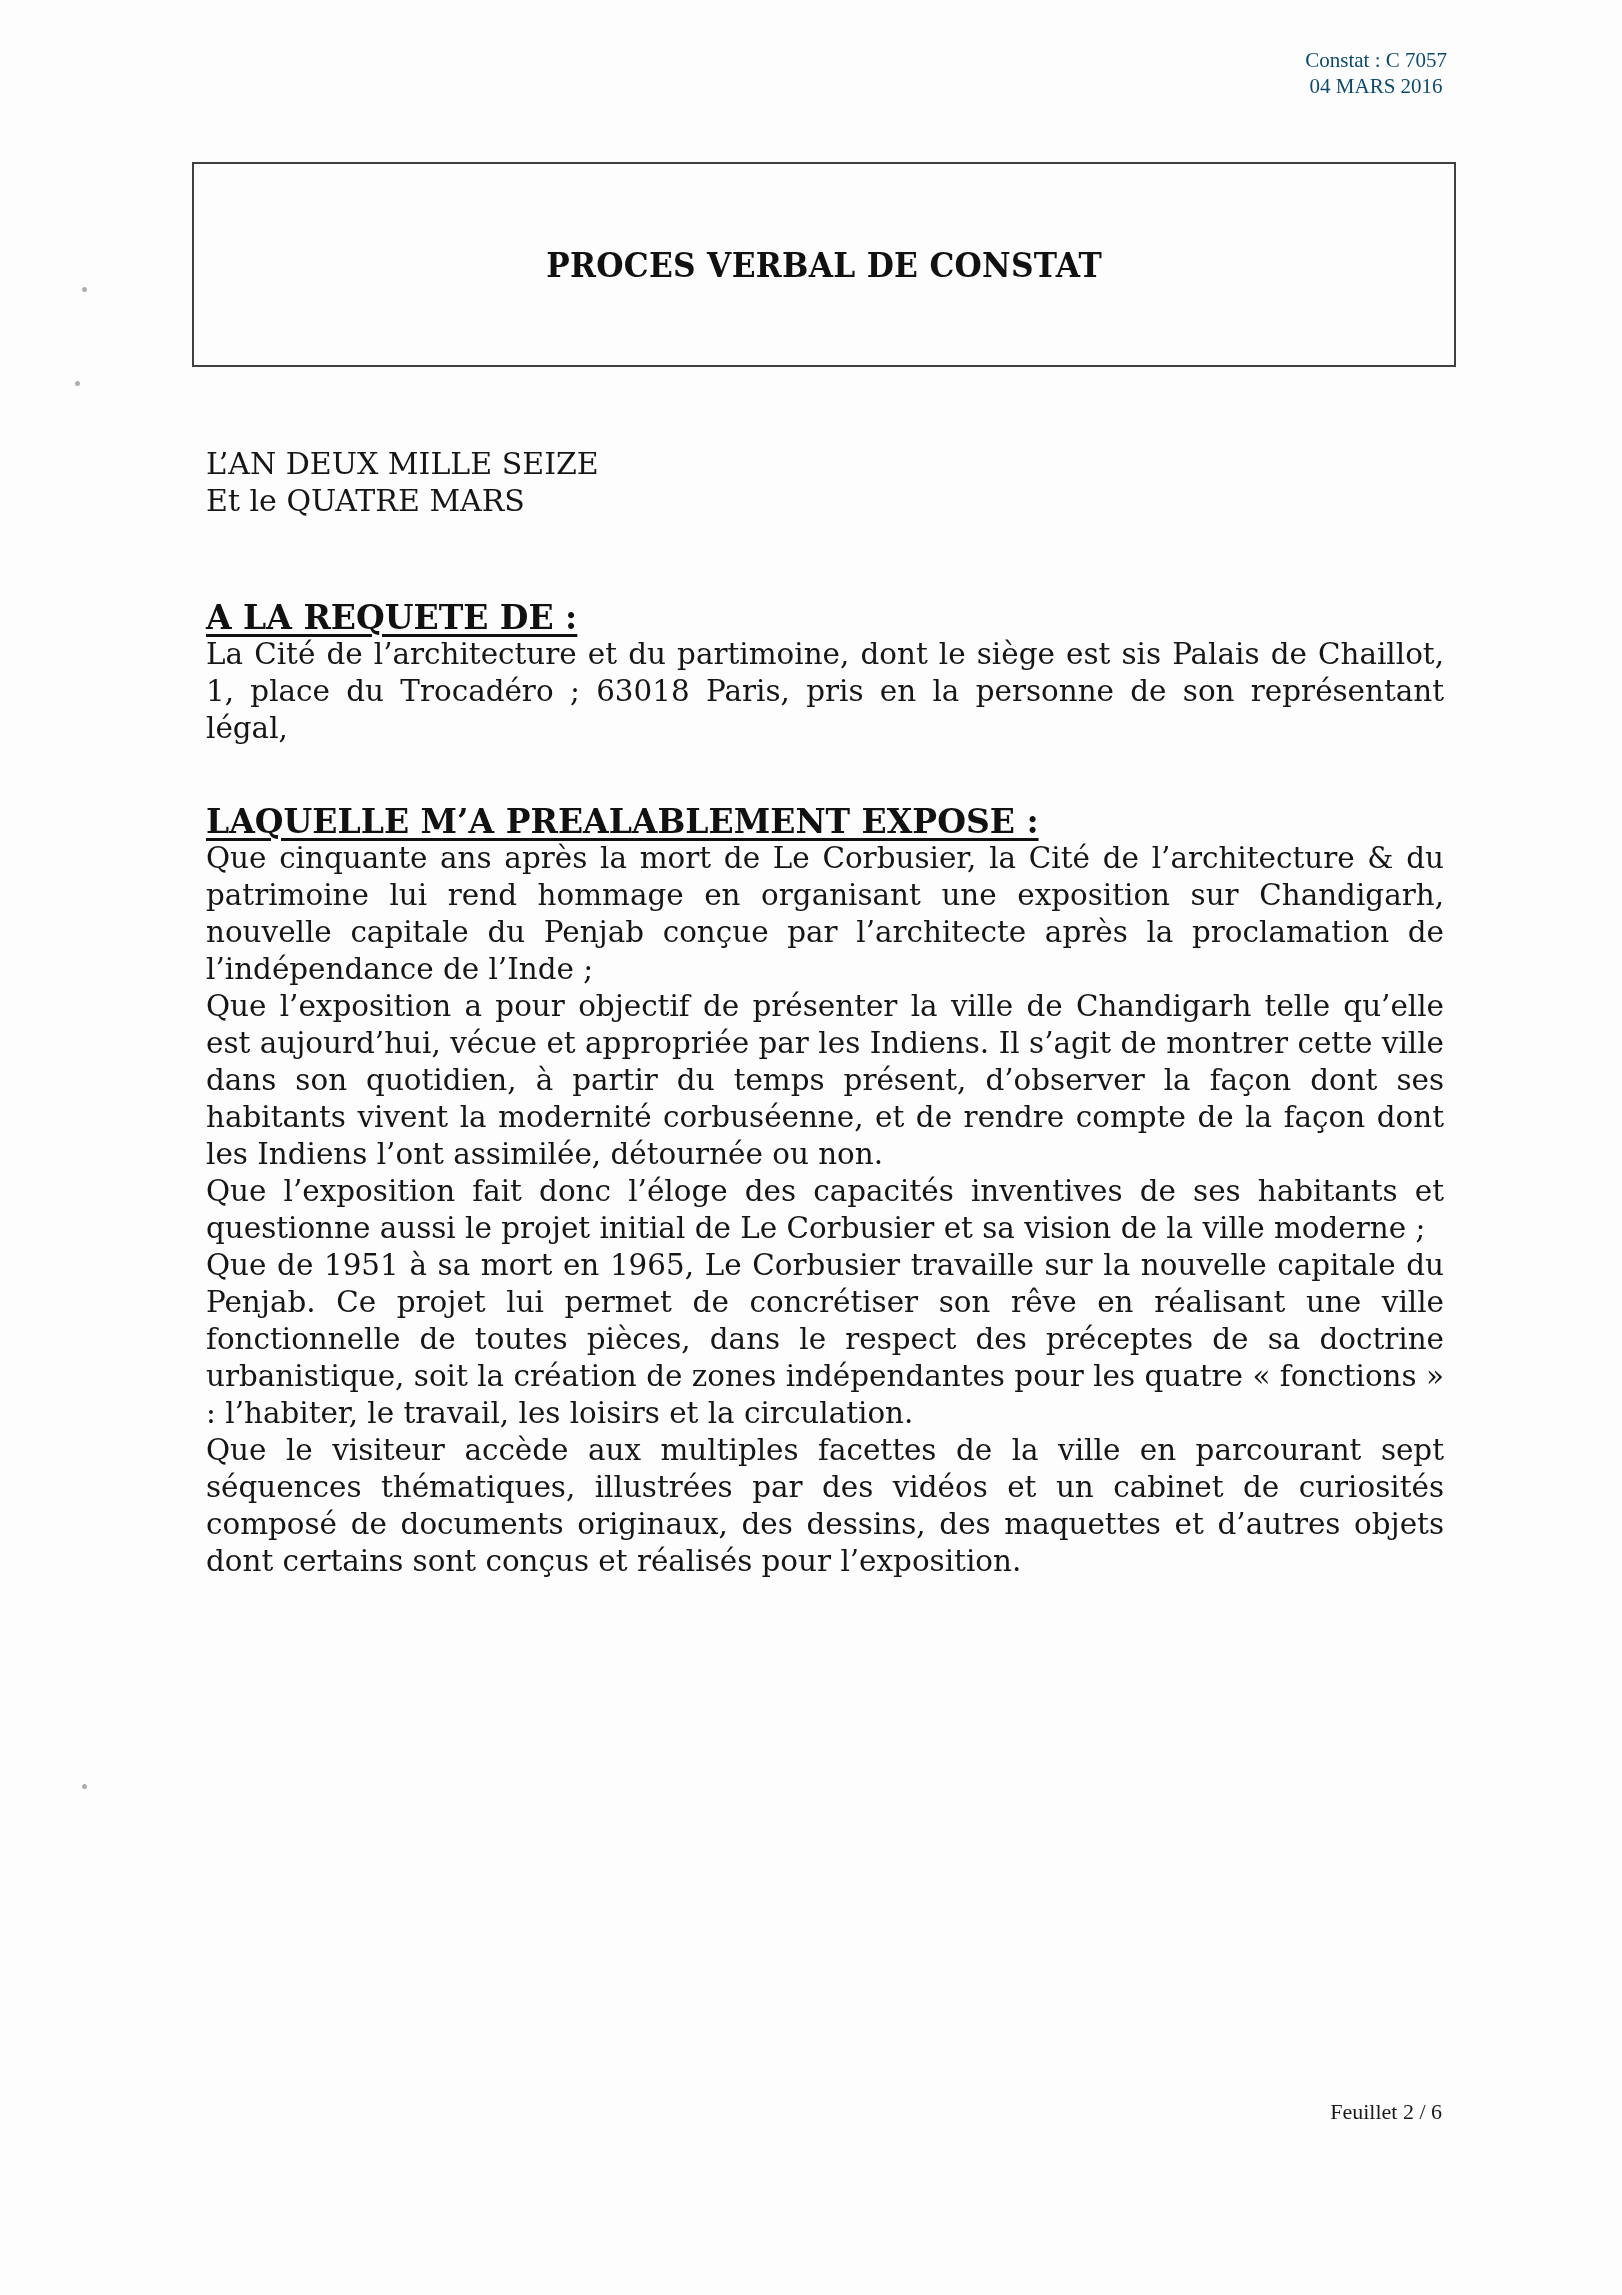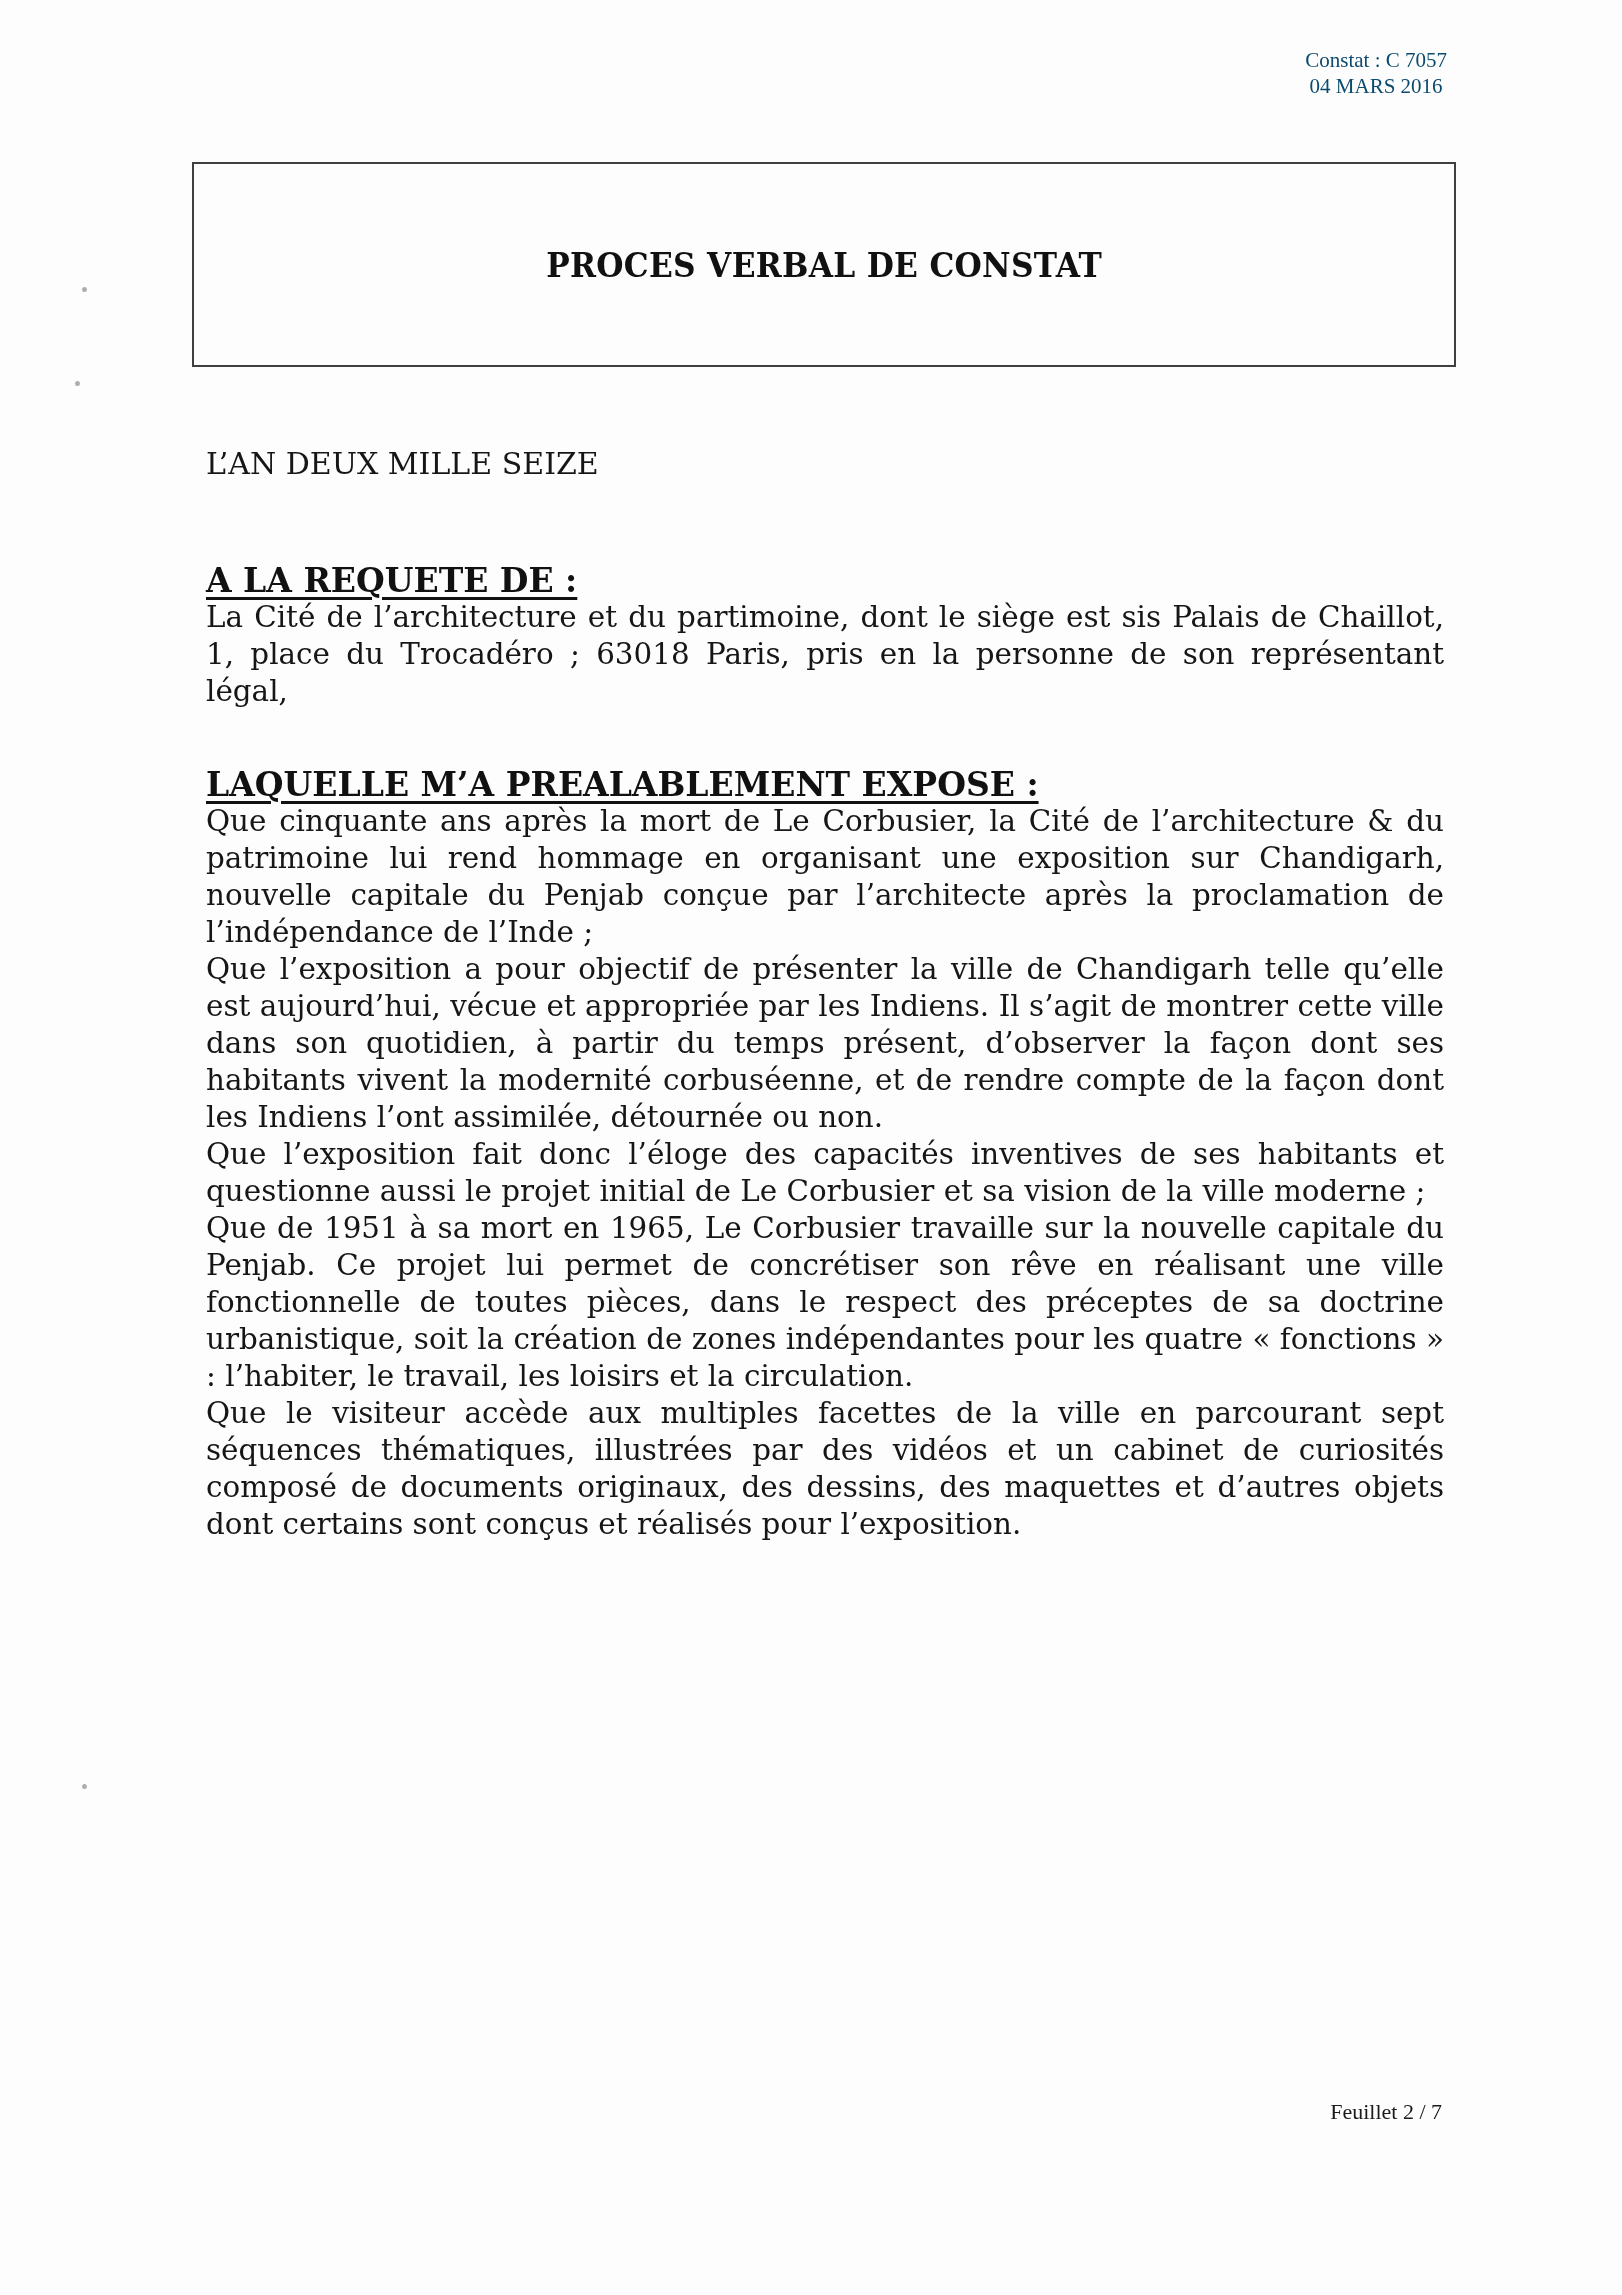--- a/index.html
+++ b/index.html
@@ -108,31 +108,32 @@
   <div>04 MARS 2016</div>
 </div>
 
 <div class="title-box">
   <h1>PROCES VERBAL DE CONSTAT</h1>
 </div>
 
 <div class="content">
   <div class="date-lines">
     <div>L’AN DEUX MILLE SEIZE</div>
+    <div>Et le QUATRE MARS</div>
   </div>
 
   <h2 class="section-heading h-requete">A LA REQUETE DE :</h2>
   <p class="para p-requete">La Cité de l’architecture et du partimoine, dont le siège est sis Palais de Chaillot, 1, place du Trocadéro ; 63018 Paris, pris en la personne de son représentant légal,</p>
 
   <h2 class="section-heading h-expose">LAQUELLE M’A PREALABLEMENT EXPOSE :</h2>
   <p class="para p-1">Que cinquante ans après la mort de Le Corbusier, la Cité de l’architecture &amp; du patrimoine lui rend hommage en organisant une exposition sur Chandigarh, nouvelle capitale du Penjab conçue par l’architecte après la proclamation de l’indépendance de l’Inde ;</p>
   <p class="para p-2">Que l’exposition a pour objectif de présenter la ville de Chandigarh telle qu’elle est aujourd’hui, vécue et appropriée par les Indiens. Il s’agit de montrer cette ville dans son quotidien, à partir du temps présent, d’observer la façon dont ses habitants vivent la modernité corbuséenne, et de rendre compte de la façon dont les Indiens l’ont assimilée, détournée ou non.</p>
   <p class="para p-3">Que l’exposition fait donc l’éloge des capacités inventives de ses habitants et questionne aussi le projet initial de Le Corbusier et sa vision de la ville moderne ;</p>
   <p class="para p-4">Que de 1951 à sa mort en 1965, Le Corbusier travaille sur la nouvelle capitale du Penjab. Ce projet lui permet de concrétiser son rêve en réalisant une ville fonctionnelle de toutes pièces, dans le respect des préceptes de sa doctrine urbanistique, soit la création de zones indépendantes pour les quatre « fonctions » : l’habiter, le travail, les loisirs et la circulation.</p>
   <p class="para p-5">Que le visiteur accède aux multiples facettes de la ville en parcourant sept séquences thématiques, illustrées par des vidéos et un cabinet de curiosités composé de documents originaux, des dessins, des maquettes et d’autres objets dont certains sont conçus et réalisés pour l’exposition.</p>
 </div>
 
-<div class="footer-page">Feuillet 2 / 7</div>
+<div class="footer-page">Feuillet 2 / 6</div>
 
 <div class="speck" style="left:82px; top:287px;"></div>
 <div class="speck" style="left:75px; top:381px;"></div>
 <div class="speck" style="left:82px; top:1784px;"></div>
 
 
 </body></html>

